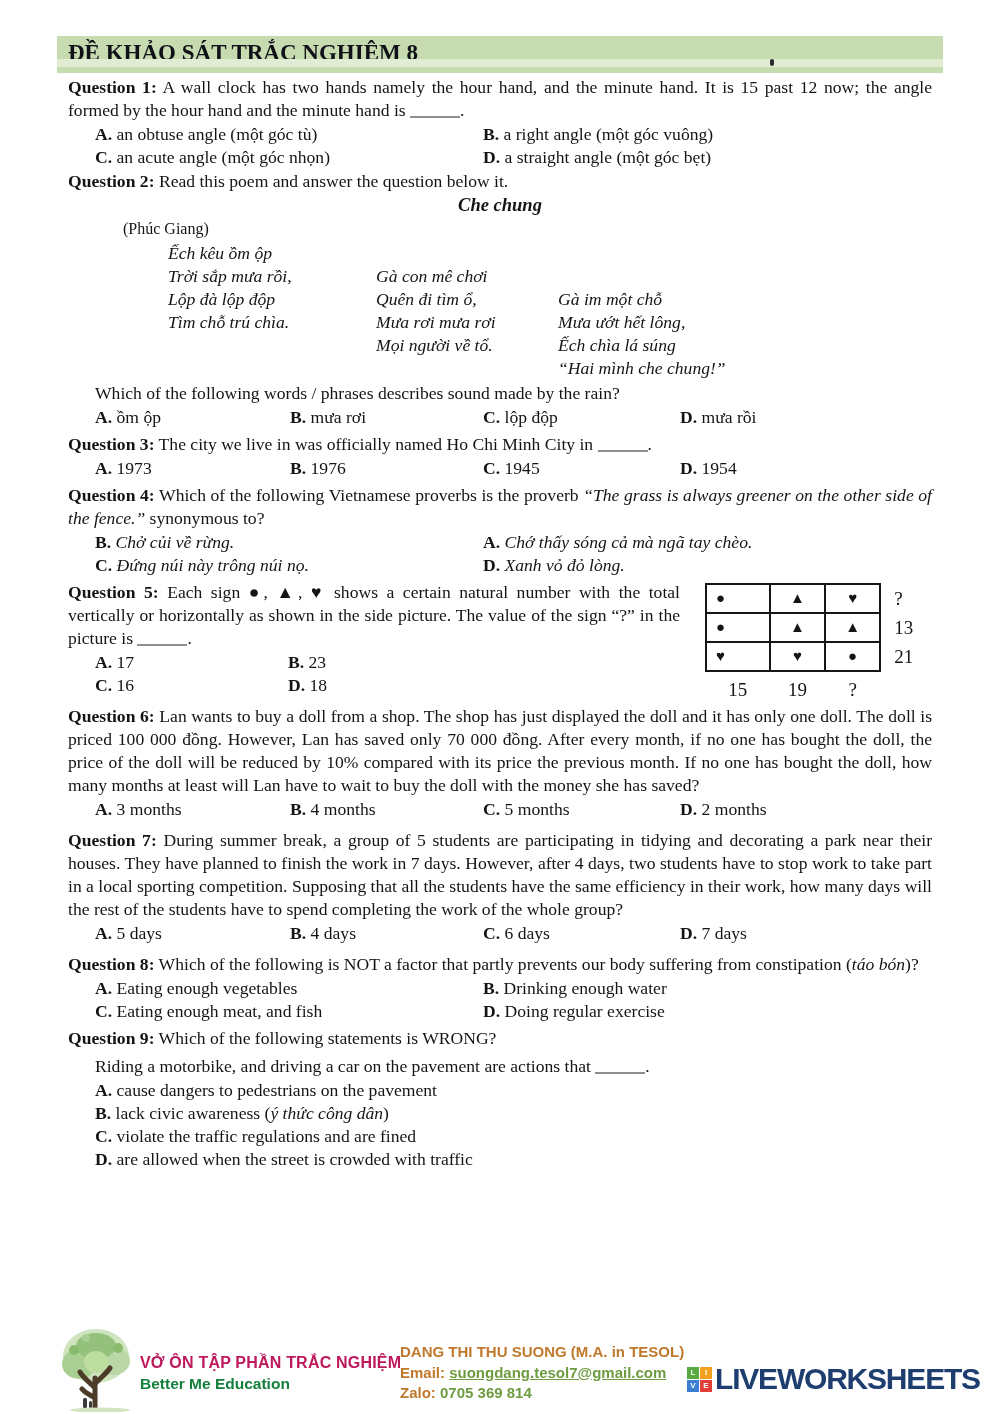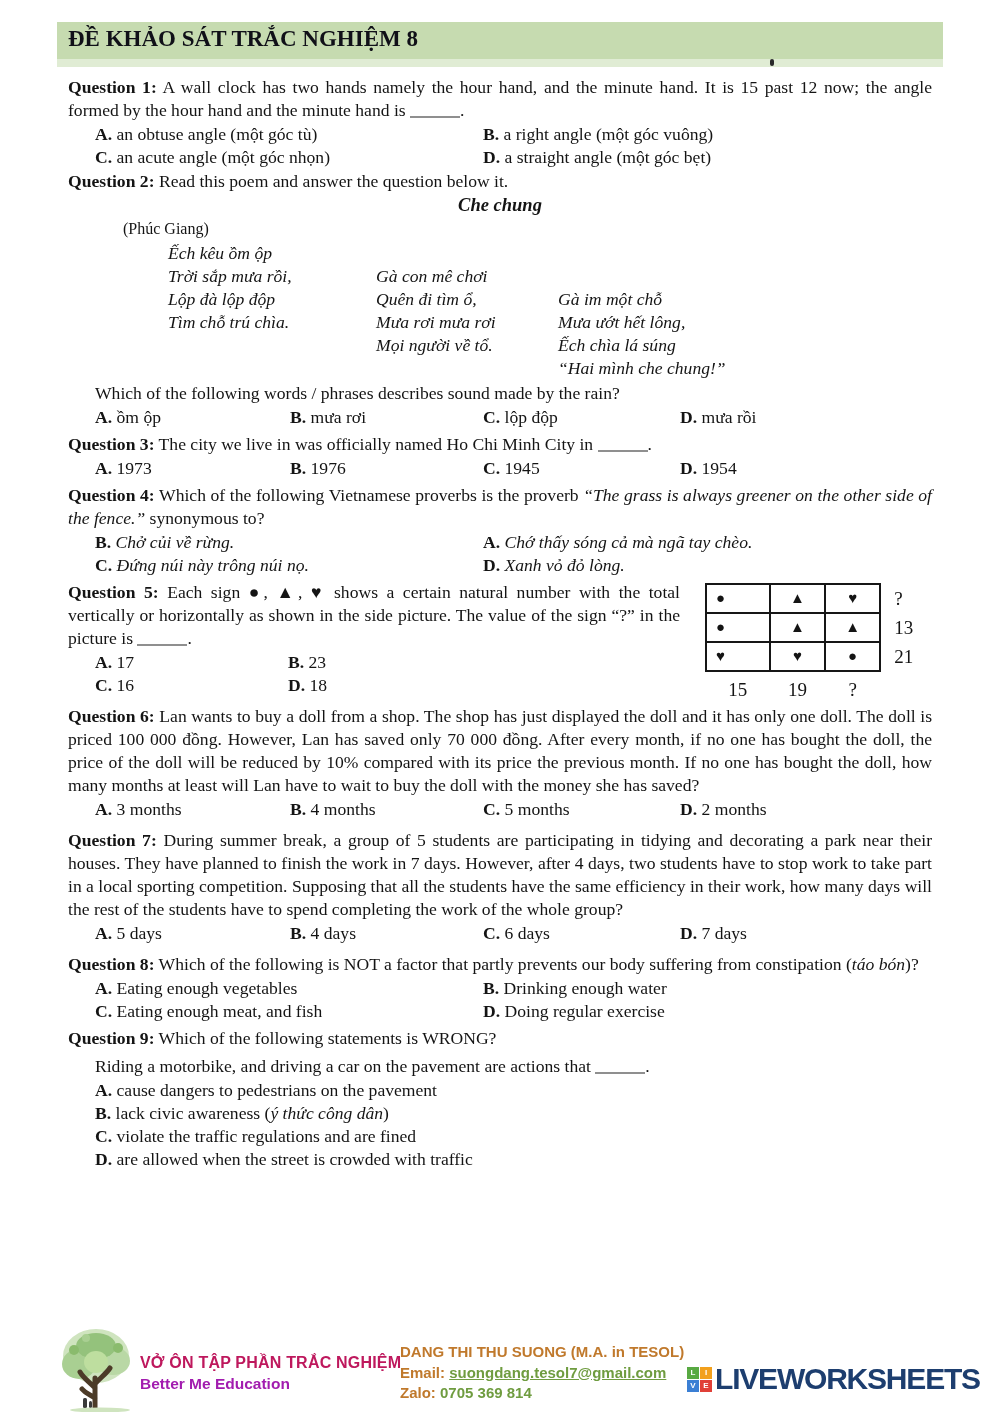--- a/index.html
+++ b/index.html
@@ -3,21 +3,21 @@
 <meta charset="utf-8">
 <style>
   html,body { margin:0; padding:0; }
   body {
     width:1000px; height:1414px; background:#ffffff;
     font-family:"Liberation Serif", serif; color:#141414;
   }
   .page { position:relative; width:1000px; height:1414px; overflow:hidden; background:#fff; }
 
   
-  .band  { position:absolute; left:57px; top:22px; width:886px; height:37px; background:#c6dbb0; }
+  .band  { position:absolute; left:57px; top:36px; width:886px; height:37px; background:#c6dbb0; }
   .band-title { position:absolute; left:11px; top:4px; font-size:23px; font-weight:bold; color:#101018; white-space:nowrap; }
   .band2 { position:absolute; left:57px; top:59px; width:886px; height:8px; background:#e0ecd4; }
   .stray-mark { position:absolute; left:770px; top:59px; width:4px; height:7px; background:#2a2a2a; border-radius:2px; }
 
   
   .content { position:absolute; left:68px; top:76px; width:864px; font-size:17.6px; line-height:23px; }
   .qp { margin:0; text-align:justify; }
   .ql { font-weight:bold; }
   .blank { display:inline-block; width:50px; height:14px; border-bottom:2px solid #8f8f8f; vertical-align:-2px; }
   .ind { padding-left:27px; }
@@ -46,21 +46,21 @@
   .sc { width:56px; height:27px; border:2px solid #161616; text-align:center; font-size:15px; padding:0; line-height:27px; }
   .sc.c1 { text-align:left; padding-left:9px; }
   .tot { border:none; font-size:19px; text-align:left; padding-left:13px; width:36px; }
   .bot { border:none; font-size:19px; text-align:center; height:28px; padding-top:3px; }
 
   
   .footer { position:absolute; left:0; top:1326px; width:1000px; height:88px; font-family:"Liberation Sans", sans-serif; }
   .tree { position:absolute; left:56px; top:0; }
   .fleft { position:absolute; left:140px; top:28px; font-weight:bold; }
   .fl1 { font-size:16px; color:#be185d; letter-spacing:0.2px; }
-  .fl2 { font-size:15.5px; color:#a21caf; margin-top:3px; }
+  .fl2 { font-size:15.5px; color:#15803d; margin-top:3px; }
   .fcenter { position:absolute; left:400px; top:16px; font-weight:bold; font-size:15px; line-height:20.5px; }
   .fname, .flabel { color:#c0792c; }
   .femail { color:#6f9c40; text-decoration:underline; cursor:pointer; }
   .fgreen { color:#6f9c40; }
   .lws { position:absolute; left:687px; top:36px; display:flex; align-items:center; }
   .lws-sq { display:grid; grid-template-columns:12px 12px; grid-auto-rows:12px; gap:1px; margin-right:3px; }
   .sq { color:#fff; font-size:8px; font-weight:bold; display:flex; align-items:center; justify-content:center; font-family:"Liberation Sans",sans-serif; }
   .sq-l { background:#58a942; } .sq-i { background:#f2a01d; }
   .sq-v { background:#3b7fd4; } .sq-e { background:#e04038; }
   .lws-text { font-size:30px; font-weight:bold; color:#1d3e6f; letter-spacing:-1.2px; white-space:nowrap; }

